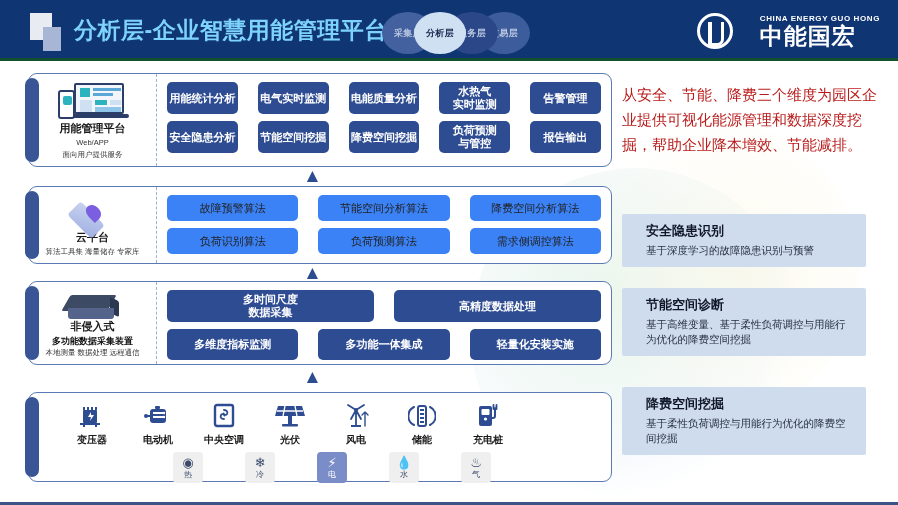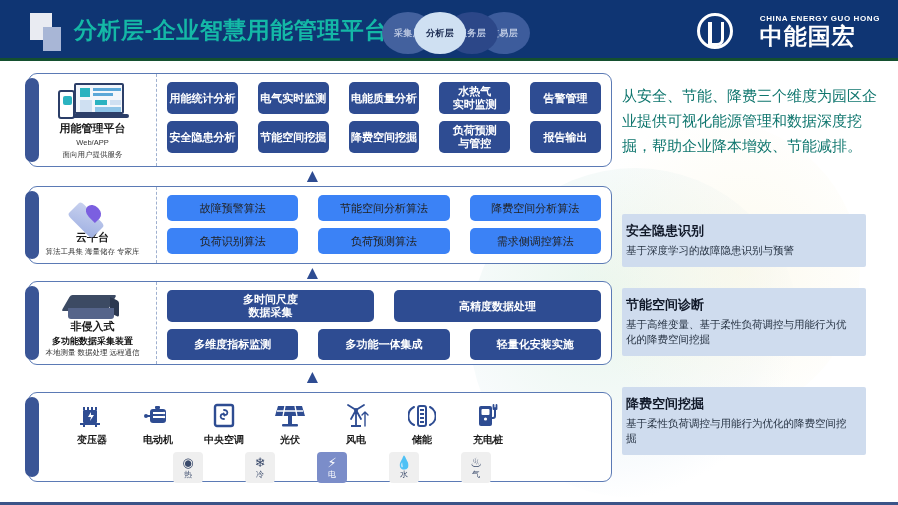--- a/index.html
+++ b/index.html
@@ -28,21 +28,21 @@
   .hdr-mark .sq1 {
     position: absolute; left: 0; top: 0; width: 22px; height: 27px;
     background: #e9ebf2;
   }
   .hdr-mark .sq2 {
     position: absolute; left: 13px; top: 14px; width: 18px; height: 24px;
     background: #a8b6d6;
   }
   .hdr-title {
     position: absolute; left: 74px; top: 14px;
-    font-size: 23px; font-weight: bold; color: #14b8a6;
+    font-size: 23px; font-weight: bold; color: #7dd3fc;
     letter-spacing: 0.5px; line-height: 32px; white-space: nowrap;
   }
   .hdr-ellipses { position: absolute; left: 382px; top: 12px; width: 150px; height: 42px; }
   .ellipse {
     position: absolute; top: 0; width: 52px; height: 42px;
     border-radius: 50%;
     display: flex; align-items: center; justify-content: center;
     font-size: 9px; color: #b9c6e0; font-weight: bold;
     letter-spacing: 0.3px;
   }
@@ -204,25 +204,25 @@
     background: #efefef; color: #3a4a6b;
     display: flex; flex-direction: column; align-items: center; justify-content: center;
   }
   .energy.active { background: #7b8dc9; color: #ffffff; }
   .energy .g { font-size: 13px; line-height: 14px; }
   .energy .t { font-size: 8px; line-height: 10px; }
 
   
   .intro {
     position: absolute; left: 622px; top: 83px; width: 258px;
-    font-size: 15px; color: #0f766e; line-height: 25px; font-weight: 500;
+    font-size: 15px; color: #b91c1c; line-height: 25px; font-weight: 500; font-family: Liberation Serif, serif;
   }
   .rcard {
     position: absolute; left: 622px; width: 244px;
-    background: #cfdcee; border-radius: 2px; padding: 8px 11px 9px 4px;
+    background: #cfdcee; border-radius: 2px; padding: 8px 11px 9px 24px;
   }
   .rcard-title { font-size: 13px; font-weight: bold; color: #101828; margin-bottom: 3px; }
   .rcard-desc { font-size: 10.5px; color: #243040; line-height: 15px; }
   #rcard-0 { top: 214px; }
   #rcard-1 { top: 288px; }
   #rcard-2 { top: 387px; }
 </style>
 </head>
 <body>
 

